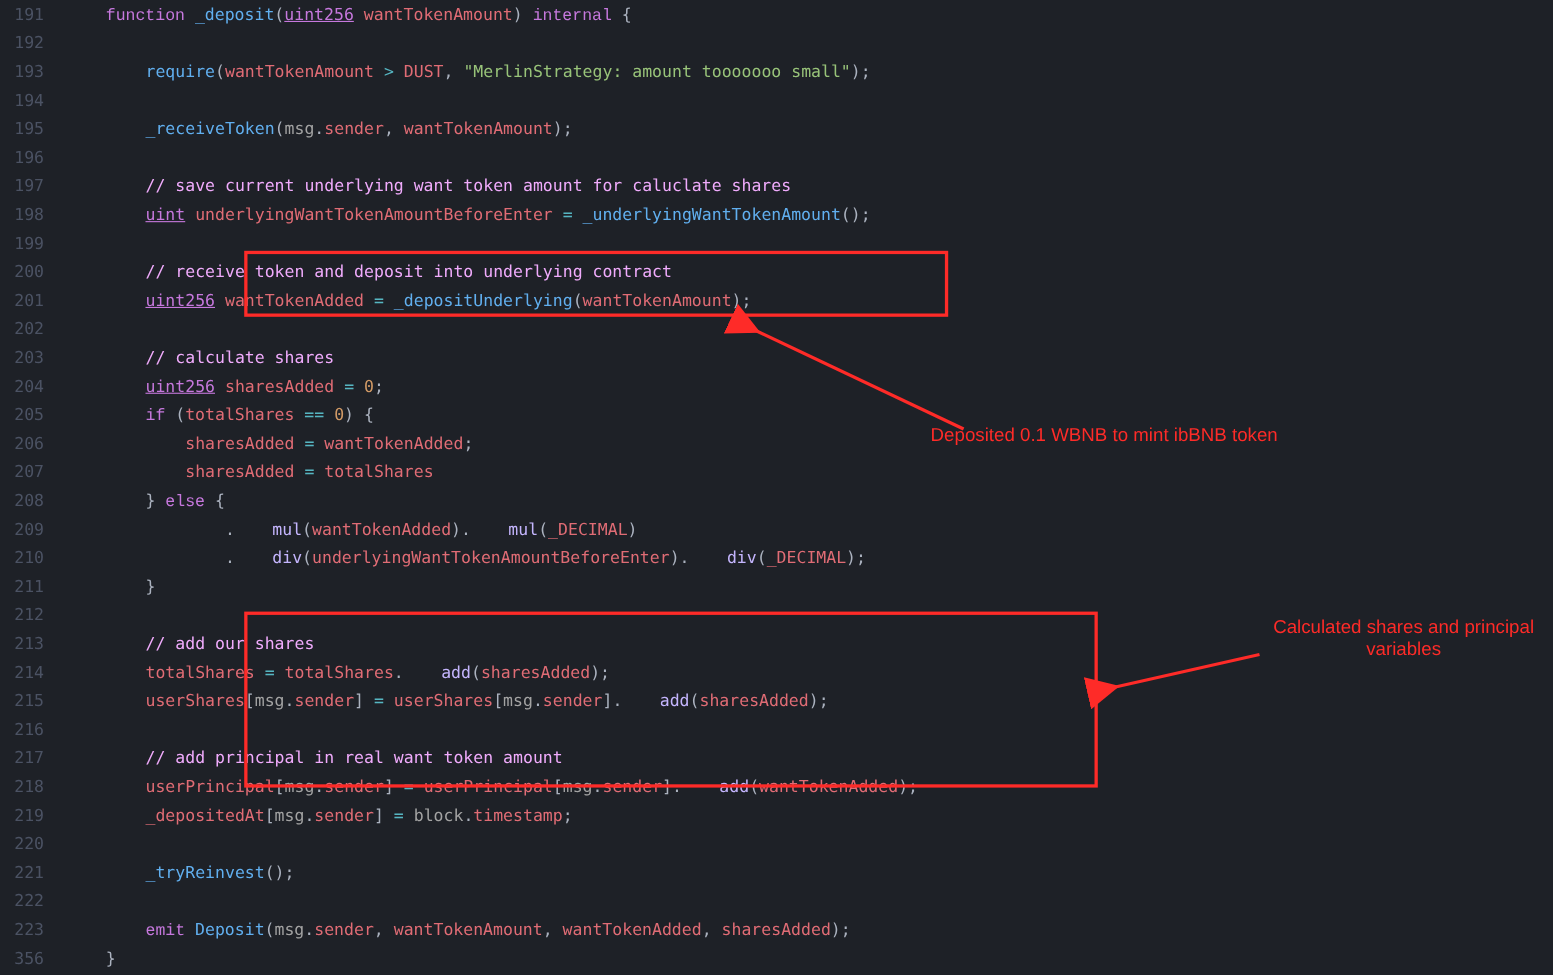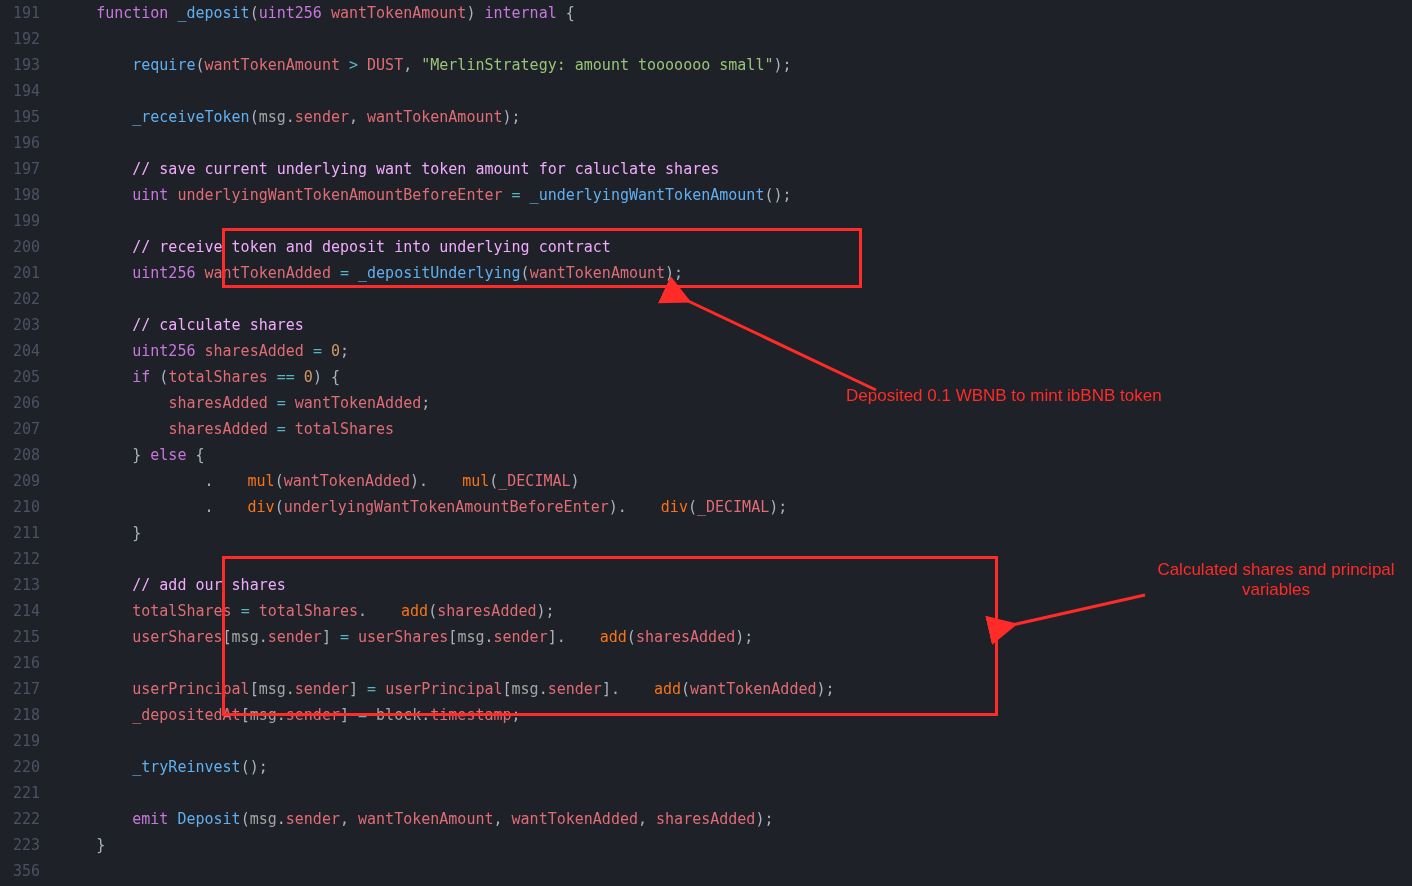--- a/index.html
+++ b/index.html
@@ -33,30 +33,30 @@
     }
     .code-area {
       flex: 1;
       position: relative;
     }
     .code-line {
       height: 26px;
       line-height: 26px;
       white-space: pre;
     }
-    .tok-keyword { color: #c678dd; }
-    .tok-type { color: #c678dd; }
+    .tok-keyword { color: #c678dd; font-family: Liberation Mono, monospace; }
+    .tok-type { color: #c678dd; text-decoration: underline; }
     .tok-func { color: #61afef; }
     .tok-var { color: #e06c75; }
     .tok-string { color: #98c379; }
     .tok-comment { color: #f0abfc; }
     .tok-number { color: #d19a66; }
     .tok-punct { color: #abb2bf; }
     .tok-operator { color: #56b6c2; }
-    .tok-method { color: #f97316; padding-left: 34px; }
+    .tok-method { color: #c4b5fd; padding-left: 34px; }
     .tok-property { color: #e06c75; }
     .tok-builtin { color: #a3a3a3; }
 
     .highlight-box {
       position: absolute;
       border: 3px solid #fe2b28;
       pointer-events: none;
       z-index: 5;
     }
     .box1 {
@@ -175,20 +175,21 @@
       <div class="code-line"><span class="">            </span><span class="tok-var">sharesAdded</span><span class="tok-punct"> </span><span class="tok-operator">=</span><span class="tok-punct"> </span><span class="tok-var">totalShares</span></div>
       <div class="code-line"><span class="">        </span><span class="tok-punct">} </span><span class="tok-keyword">else</span><span class="tok-punct"> {</span></div>
       <div class="code-line"><span class="">                </span><span class="tok-punct">.</span><span class="tok-method">mul</span><span class="tok-punct">(</span><span class="tok-var">wantTokenAdded</span><span class="tok-punct">).</span><span class="tok-method">mul</span><span class="tok-punct">(</span><span class="tok-var">_DECIMAL</span><span class="tok-punct">)</span></div>
       <div class="code-line"><span class="">                </span><span class="tok-punct">.</span><span class="tok-method">div</span><span class="tok-punct">(</span><span class="tok-var">underlyingWantTokenAmountBeforeEnter</span><span class="tok-punct">).</span><span class="tok-method">div</span><span class="tok-punct">(</span><span class="tok-var">_DECIMAL</span><span class="tok-punct">);</span></div>
       <div class="code-line"><span class="">        </span><span class="tok-punct">}</span></div>
       <div class="code-line">&nbsp;</div>
       <div class="code-line"><span class="">        </span><span class="tok-comment">// add our shares</span></div>
       <div class="code-line"><span class="">        </span><span class="tok-var">totalShares</span><span class="tok-punct"> </span><span class="tok-operator">=</span><span class="tok-punct"> </span><span class="tok-var">totalShares</span><span class="tok-punct">.</span><span class="tok-method">add</span><span class="tok-punct">(</span><span class="tok-var">sharesAdded</span><span class="tok-punct">);</span></div>
       <div class="code-line"><span class="">        </span><span class="tok-var">userShares</span><span class="tok-punct">[</span><span class="tok-builtin">msg</span><span class="tok-punct">.</span><span class="tok-property">sender</span><span class="tok-punct">] </span><span class="tok-operator">=</span><span class="tok-punct"> </span><span class="tok-var">userShares</span><span class="tok-punct">[</span><span class="tok-builtin">msg</span><span class="tok-punct">.</span><span class="tok-property">sender</span><span class="tok-punct">].</span><span class="tok-method">add</span><span class="tok-punct">(</span><span class="tok-var">sharesAdded</span><span class="tok-punct">);</span></div>
       <div class="code-line">&nbsp;</div>
+      <div class="code-line"><span class="">        </span><span class="tok-comment">// add principal in real want token amount</span></div>
       <div class="code-line"><span class="">        </span><span class="tok-var">userPrincipal</span><span class="tok-punct">[</span><span class="tok-builtin">msg</span><span class="tok-punct">.</span><span class="tok-property">sender</span><span class="tok-punct">] </span><span class="tok-operator">=</span><span class="tok-punct"> </span><span class="tok-var">userPrincipal</span><span class="tok-punct">[</span><span class="tok-builtin">msg</span><span class="tok-punct">.</span><span class="tok-property">sender</span><span class="tok-punct">].</span><span class="tok-method">add</span><span class="tok-punct">(</span><span class="tok-var">wantTokenAdded</span><span class="tok-punct">);</span></div>
       <div class="code-line"><span class="">        </span><span class="tok-var">_depositedAt</span><span class="tok-punct">[</span><span class="tok-builtin">msg</span><span class="tok-punct">.</span><span class="tok-property">sender</span><span class="tok-punct">] </span><span class="tok-operator">=</span><span class="tok-punct"> </span><span class="tok-builtin">block</span><span class="tok-punct">.</span><span class="tok-property">timestamp</span><span class="tok-punct">;</span></div>
       <div class="code-line">&nbsp;</div>
       <div class="code-line"><span class="">        </span><span class="tok-func">_tryReinvest</span><span class="tok-punct">();</span></div>
       <div class="code-line">&nbsp;</div>
       <div class="code-line"><span class="">        </span><span class="tok-keyword">emit</span><span class="tok-punct"> </span><span class="tok-func">Deposit</span><span class="tok-punct">(</span><span class="tok-builtin">msg</span><span class="tok-punct">.</span><span class="tok-property">sender</span><span class="tok-punct">, </span><span class="tok-var">wantTokenAmount</span><span class="tok-punct">, </span><span class="tok-var">wantTokenAdded</span><span class="tok-punct">, </span><span class="tok-var">sharesAdded</span><span class="tok-punct">);</span></div>
       <div class="code-line"><span class="">    </span><span class="tok-punct">}</span></div>
     </div>
 </div>
 

